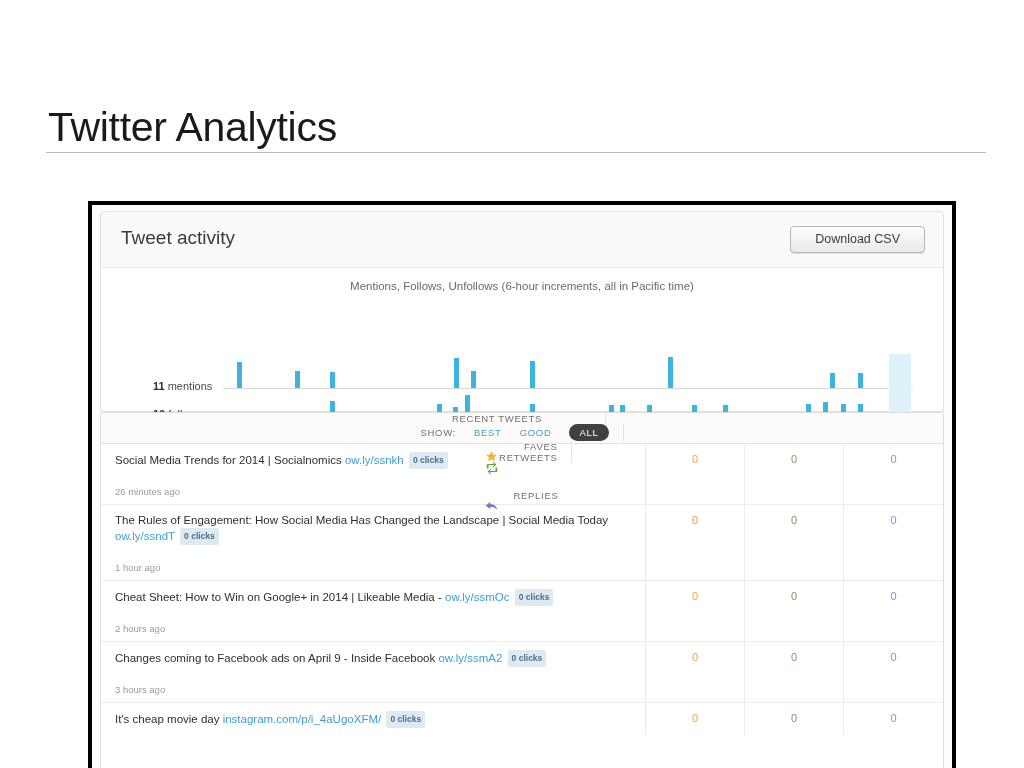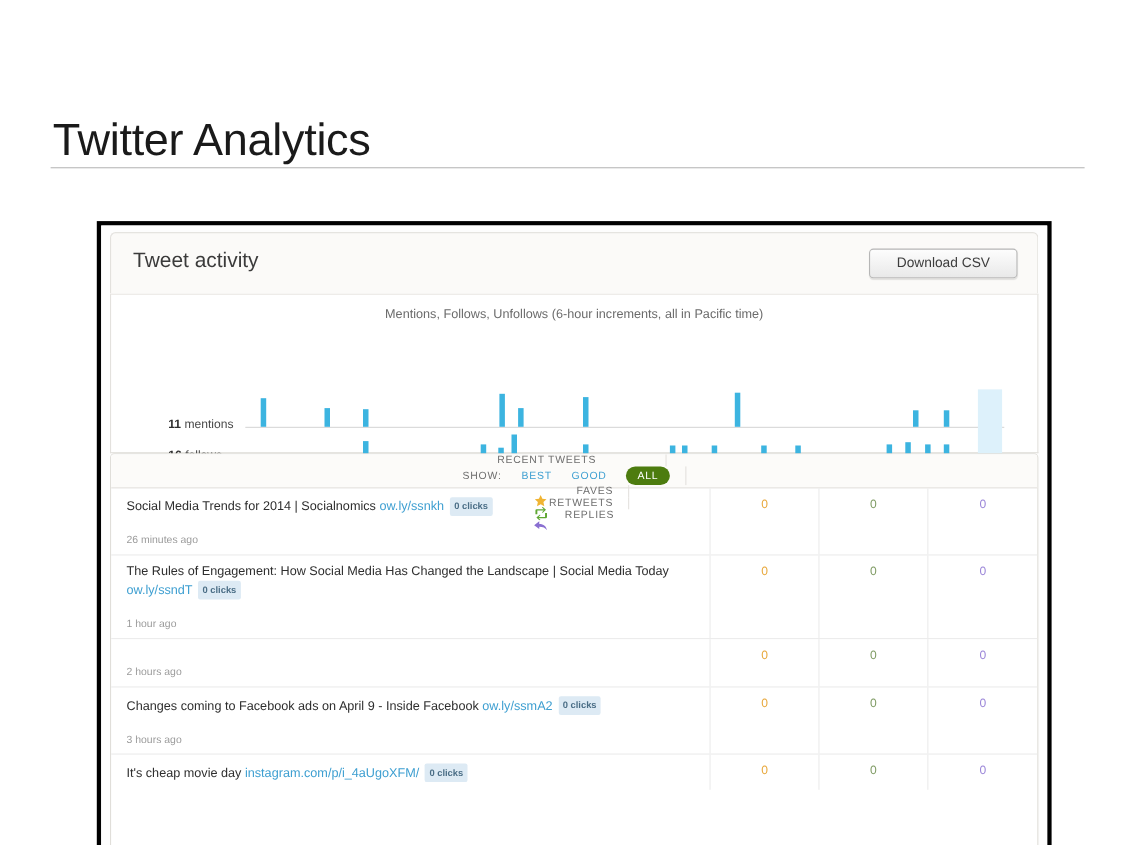--- a/index.html
+++ b/index.html
@@ -102,28 +102,28 @@
   }
   .th-recent{width:168px;padding-left:14px;border-right:1px solid #e4e2de;}
   .th-show{
     flex:1;display:flex;align-items:center;justify-content:space-between;
     gap:18px;padding-right:14px;border-right:1px solid #e4e2de;height:30px;
     box-sizing:border-box;
   }
   .show-lbl{font-size:9.5px;color:#6f6f6f;letter-spacing:.7px;}
   .show-opt{font-size:9.5px;color:#3e9fd1;letter-spacing:.7px;cursor:pointer;}
   .show-opt.active{
-    background:#4d7c0f;color:#fff;border-radius:9px;padding:3px 10px 3px;
+    background:#404040;color:#fff;border-radius:9px;padding:3px 10px 3px;
   }
   .th-num{
     width:99px;display:flex;align-items:center;justify-content:flex-end;
     padding-right:13px;gap:0;border-right:1px solid #e4e2de;height:30px;
     box-sizing:border-box;position:relative;
   }
-  .th-num:last-child{border-right:none;}
+  .th-num:last-child{border-right:none;margin-top:27px;}
   .th-num .ico{position:absolute;left:12px;top:8px;}
   .th-num .cap{font-size:9.5px;color:#6f6f6f;letter-spacing:.7px;}
 
   .row{display:flex;border-bottom:1px solid #ececec;}
   .row:last-child{border-bottom:none;}
   .cell-tweet{
     flex:1;padding:8px 14px 7px;box-sizing:border-box;
     border-right:1px solid #ececec;
   }
   .tw-text{font-size:11.5px;color:#2e2e2e;line-height:15px;}
@@ -294,20 +294,21 @@
             <div class="cell-tweet">
               <div class="tw-text"><span>The Rules of Engagement: How Social Media Has Changed the Landscape | Social Media Today </span><span class="tw-link">ow.ly/ssndT</span> <span class="clicks">0 clicks</span></div>
               <div class="tw-time">1 hour ago</div>
             </div>
             <div class="cell-num c-fav">0</div>
             <div class="cell-num c-rt">0</div>
             <div class="cell-num c-rp">0</div>
           </div>
           <div class="row">
             <div class="cell-tweet">
+              <div class="tw-text"><span>Cheat Sheet: How to Win on Google+ in 2014 | Likeable Media - </span><span class="tw-link">ow.ly/ssmOc</span> <span class="clicks">0 clicks</span></div>
               <div class="tw-time">2 hours ago</div>
             </div>
             <div class="cell-num c-fav">0</div>
             <div class="cell-num c-rt">0</div>
             <div class="cell-num c-rp">0</div>
           </div>
           <div class="row">
             <div class="cell-tweet">
               <div class="tw-text"><span>Changes coming to Facebook ads on April 9 - Inside Facebook </span><span class="tw-link">ow.ly/ssmA2</span> <span class="clicks">0 clicks</span></div>
               <div class="tw-time">3 hours ago</div>

